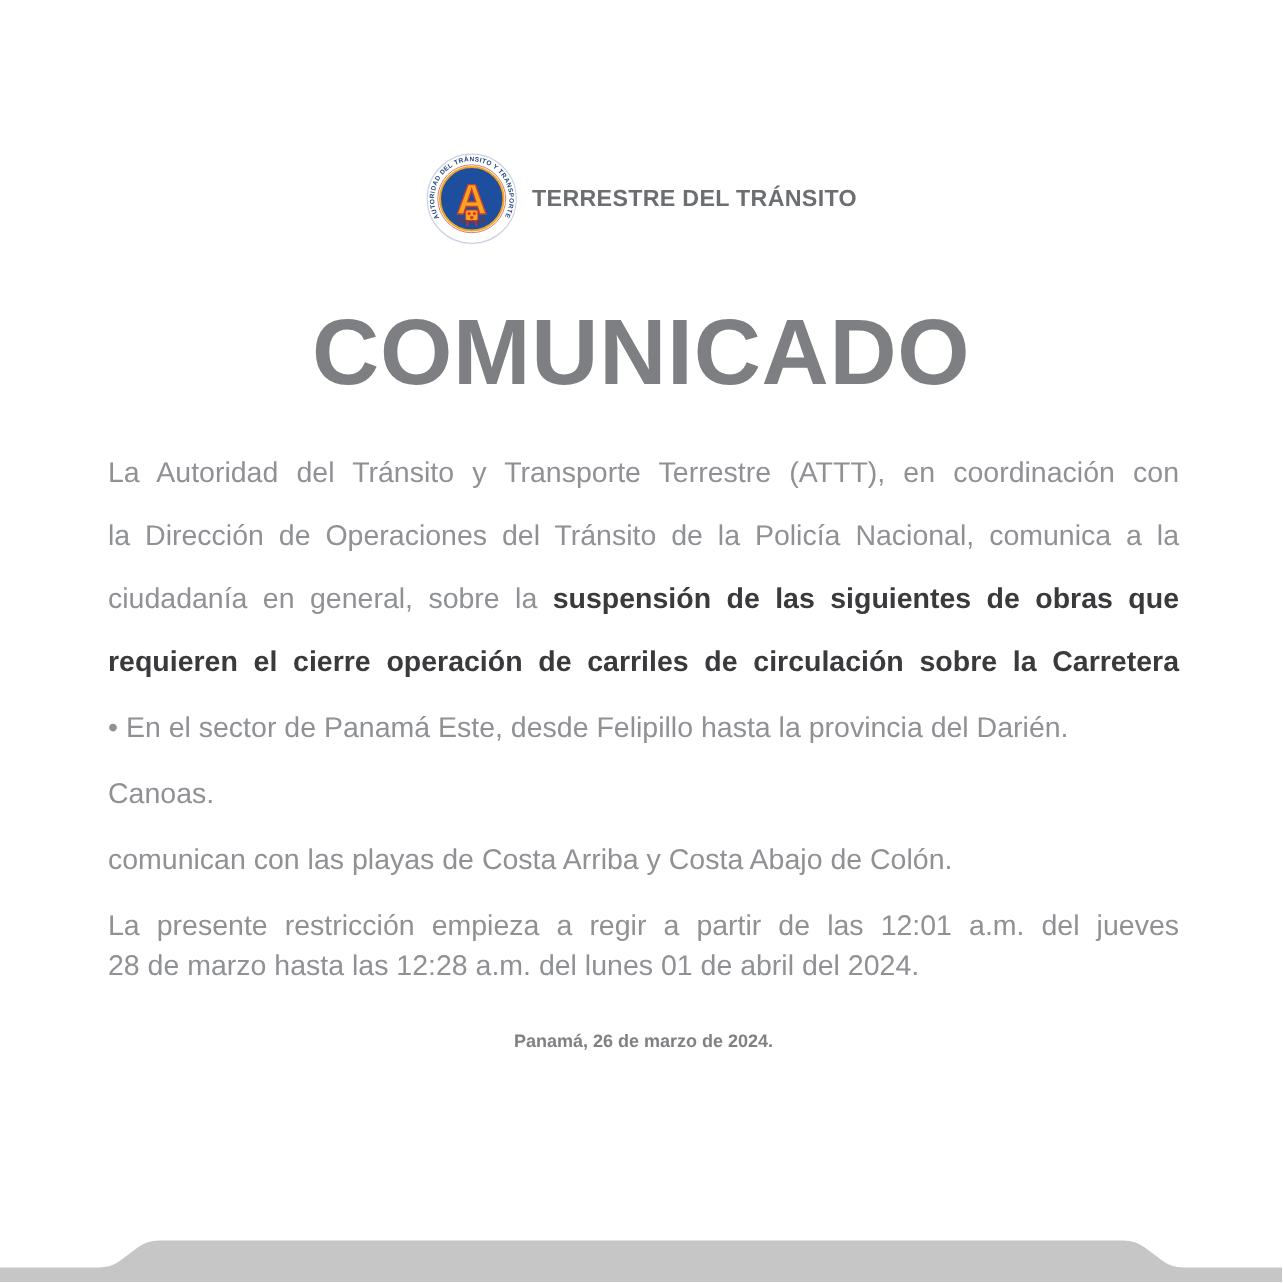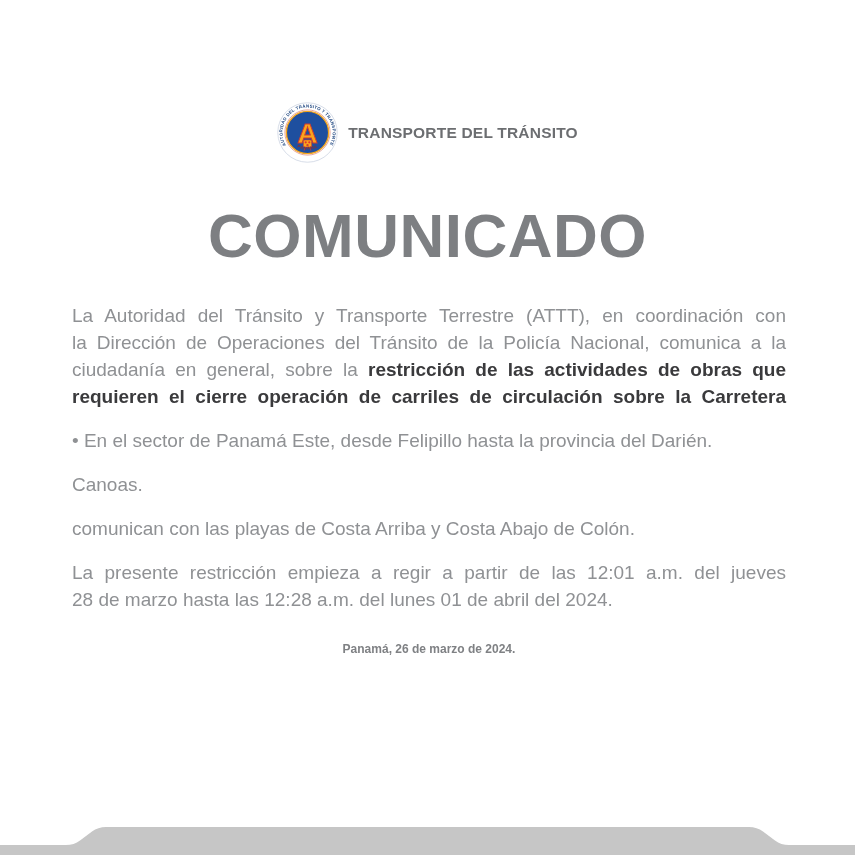--- a/index.html
+++ b/index.html
@@ -46,20 +46,21 @@
   }
   .para { margin: 0 0 17px 0; }
   .ln {
     line-height: 27px;
     white-space: nowrap;
   }
   .just {
     text-align: justify;
     text-align-last: justify;
     text-justify: inter-word;
+    margin-top: 15px;
   }
   .b {
     font-weight: 700;
     color: #3a3a3c;
   }
   .dateline {
     margin-top: 29px;
     text-align: center;
     font-weight: 700;
     font-size: 12px;
@@ -97,32 +98,32 @@
         <rect x="26.8" y="38.6" width="8.4" height="7.2" rx="1.4" fill="#f9a51d" stroke="#d23b2f" stroke-width="0.7"></rect>
         <circle cx="29.2" cy="41" r="1.1" fill="#e03333"></circle>
         <circle cx="32.8" cy="41" r="1.1" fill="#e03333"></circle>
         <circle cx="31" cy="43.8" r="1.2" fill="#d23b2f"></circle>
       </g>
       <text font-size="4.2" font-weight="bold" fill="#8d2f2f" letter-spacing="0.6">
         <textPath href="#arcBottom" startOffset="50%" text-anchor="middle">PANAMÁ</textPath>
       </text>
     </svg>
     <div class="wordmark">
-      <div>TRANSPORTE DEL TRÁNSITO</div>
+      <div>TERRESTRE DEL TRÁNSITO</div>
     </div>
   </div>
 
   <div class="title">COMUNICADO</div>
 
   <div class="body-col">
 
     <div class="para">
       <div class="ln just"><span>La Autoridad del Tránsito y Transporte  Terrestre (ATTT), en coordinación  con</span></div>
       <div class="ln just"><span>la Dirección de Operaciones del Tránsito de la Policía Nacional, comunica a la</span></div>
-      <div class="ln just"><span>ciudadanía en general, sobre la </span><span class="b">restricción de las actividades de obras que</span></div>
+      <div class="ln just"><span>ciudadanía en general, sobre la </span><span class="b">suspensión de las siguientes de obras que</span></div>
       <div class="ln just"><span class="b">requieren el cierre operación de carriles de circulación sobre la Carretera</span></div>
     </div>
 
     <div class="para">
       <div class="ln">• En el sector de Panamá Este, desde Felipillo hasta la provincia del Darién.</div>
     </div>
 
     <div class="para">
       <div class="ln">Canoas.</div>
     </div>

